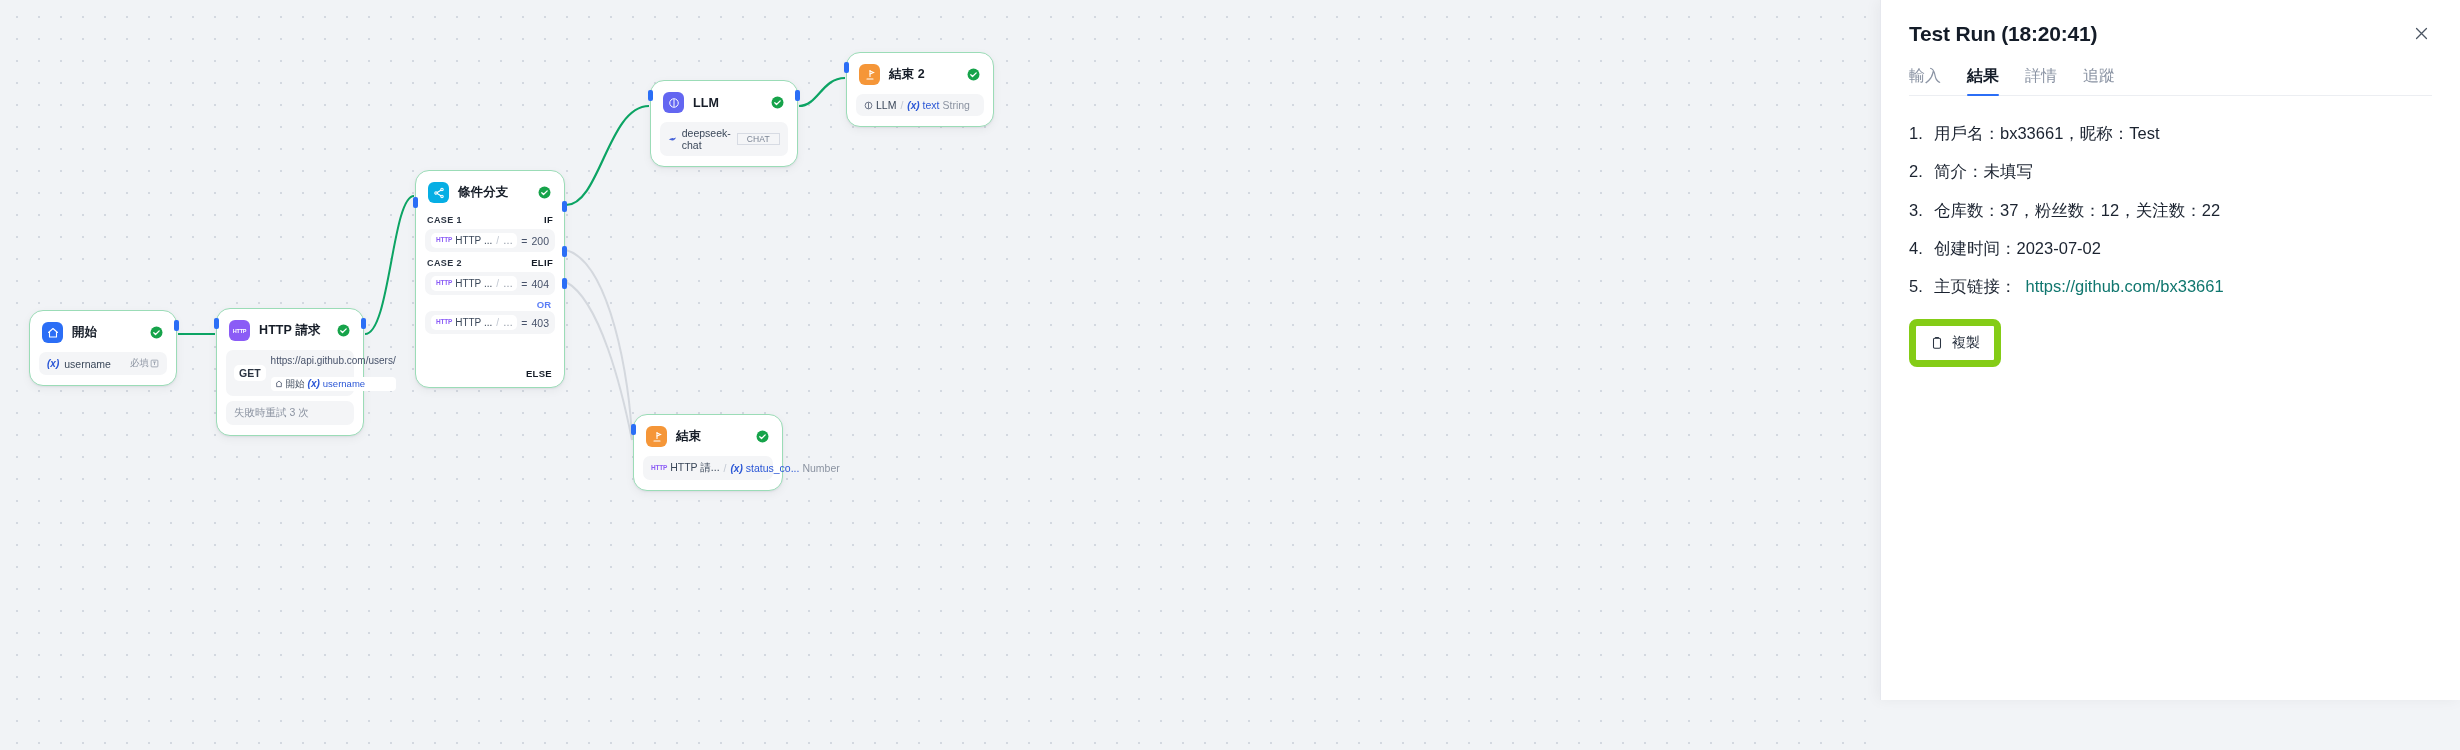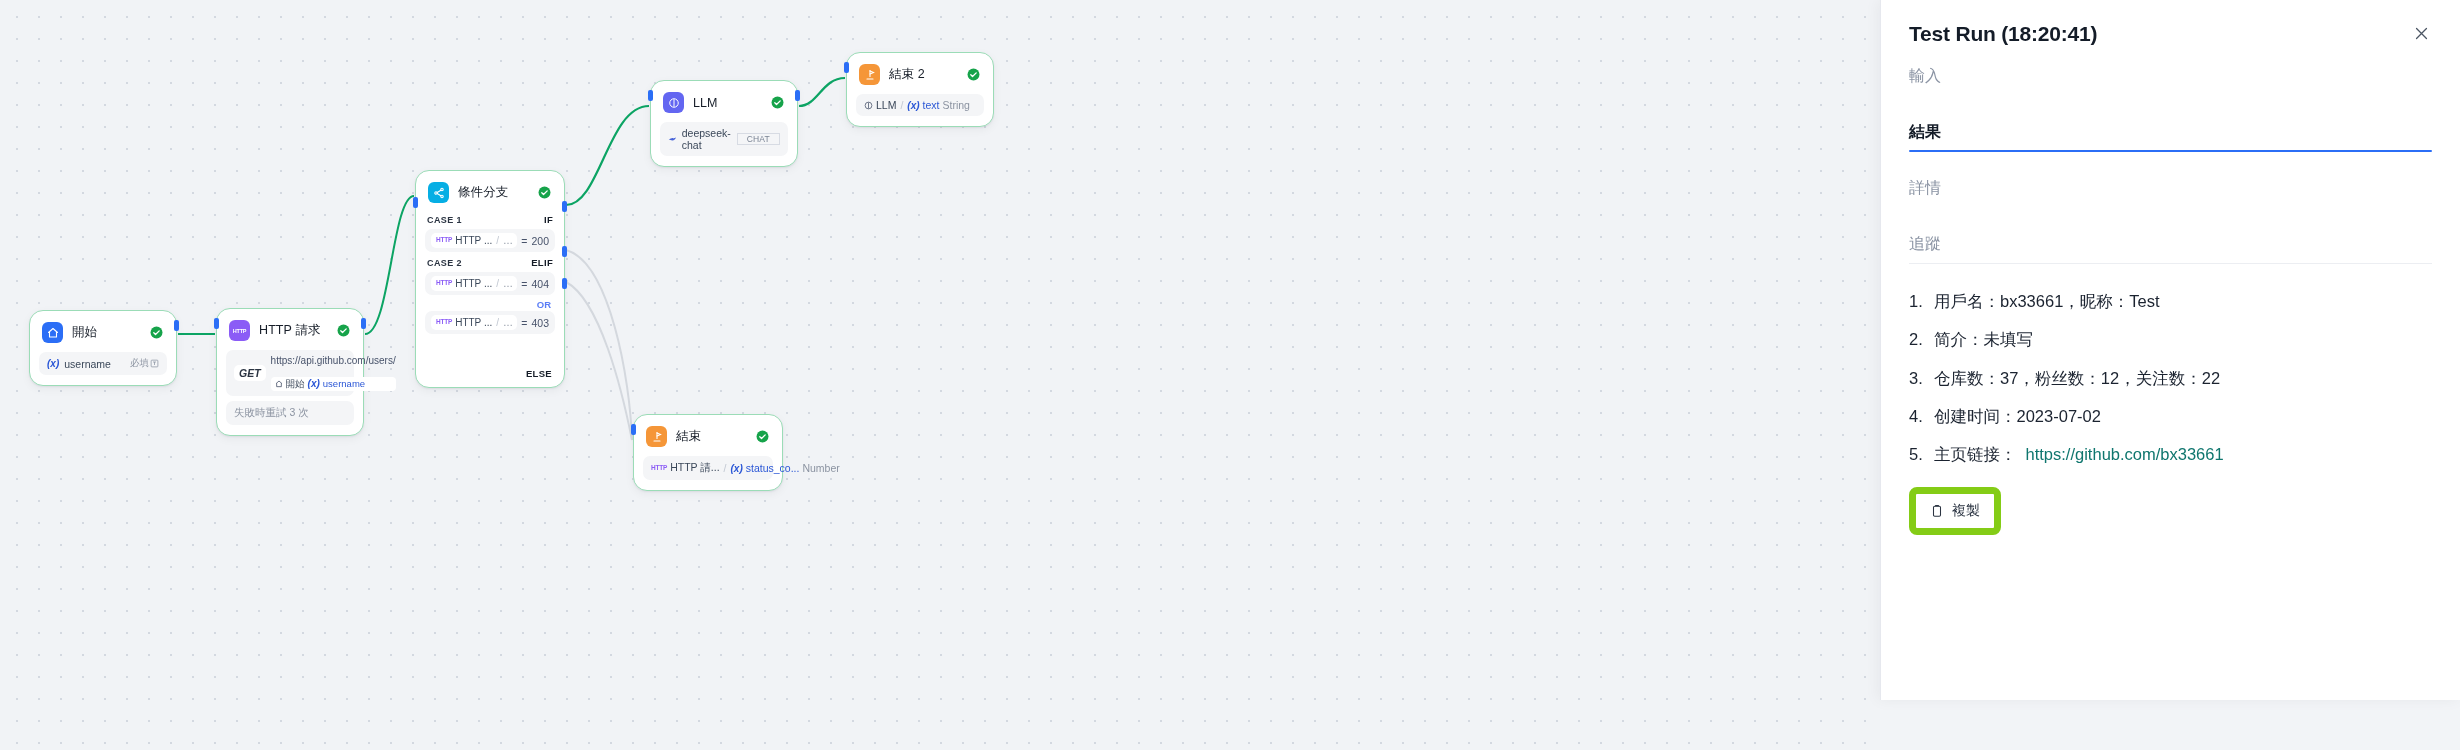--- a/index.html
+++ b/index.html
@@ -29,21 +29,21 @@
     border-radius:14px;
     box-shadow:0 1px 2px rgba(16,24,40,.06), 0 3px 10px rgba(16,24,40,.05);
     padding:9px 9px 10px 9px;
   }
   .node-head { display:flex; align-items:center; gap:9px; padding:2px 4px 2px 3px; }
   .node-ico {
     width:21px; height:21px; border-radius:6px;
     display:flex; align-items:center; justify-content:center;
     flex:0 0 auto; color:#fff;
   }
-  .node-title { font-size:12.5px; font-weight:400; letter-spacing:.1px; color:#161d28; white-space:nowrap; }
+  .node-title { font-size:12.5px; font-weight:700; letter-spacing:.1px; color:#161d28; white-space:nowrap; }
   .node-status { margin-left:auto; width:13px; height:13px; flex:0 0 auto; }
   .node-body { margin-top:7px; display:flex; flex-direction:column; gap:5px; }
 
   .chip {
     background:#f4f5f7; border-radius:7px;
     display:flex; align-items:center; gap:5px;
     padding:5px 8px; font-size:10.5px; color:#3a4759;
     min-height:22px;
   }
   .var { color:#2b57d6; font-weight:700; font-style:italic; font-size:10px; }
@@ -56,21 +56,21 @@
   .h.l { left:-3px; }
   .h.r { right:-3px; }
 
   
   #node-start { left:29px; top:310px; width:148px; }
 
   
   #node-http { left:216px; top:308px; width:148px; }
   #node-http .method {
     background:#fff; border-radius:5px; font-size:10.5px; font-weight:700;
-    color:#2b3442; padding:2px 5px; flex:0 0 auto;font-style:italic;
+    color:#2b3442; padding:2px 5px; flex:0 0 auto;
   }
   .url-wrap { display:flex; flex-direction:column; gap:9px; line-height:1.25; }
   .url-line { font-size:10px; color:#47526a; }
   .url-ref {
     display:inline-flex; align-items:center; gap:3px;
     background:#fff; border-radius:4px; padding:1px 4px;
     font-size:9.5px;
   }
 
   
@@ -112,21 +112,21 @@
     background:#fff; border-left:1px solid #e6e8ee;
     box-shadow:-2px 0 14px rgba(16,24,40,.05);
     padding:0 28px;
   }
   #panel-head { display:flex; align-items:flex-start; padding-top:22px; }
   #panel-title { font-size:21px; font-weight:700; color:#141c28; letter-spacing:-.2px; }
   #panel-close {
     margin-left:auto; width:22px; height:22px; color:#4b5563;
     display:flex; align-items:center; justify-content:center; cursor:pointer;
   }
-  #tabs { display:flex; gap:26px; margin-top:20px;flex-direction:column; }
+  #tabs { display:flex; gap:26px; margin-top:20px; }
   .tab {
     font-size:16px; color:#8a93a3; padding-bottom:9px; position:relative; cursor:pointer;
   }
   .tab.active { color:#141c28; font-weight:700; }
   .tab.active::after {
     content:""; position:absolute; left:0; right:0; bottom:0; height:2.5px;
     background:#2b6ef6; border-radius:2px;
   }
   #panel-divider { height:1px; background:#eceef2; margin-top:-1px; }
 

